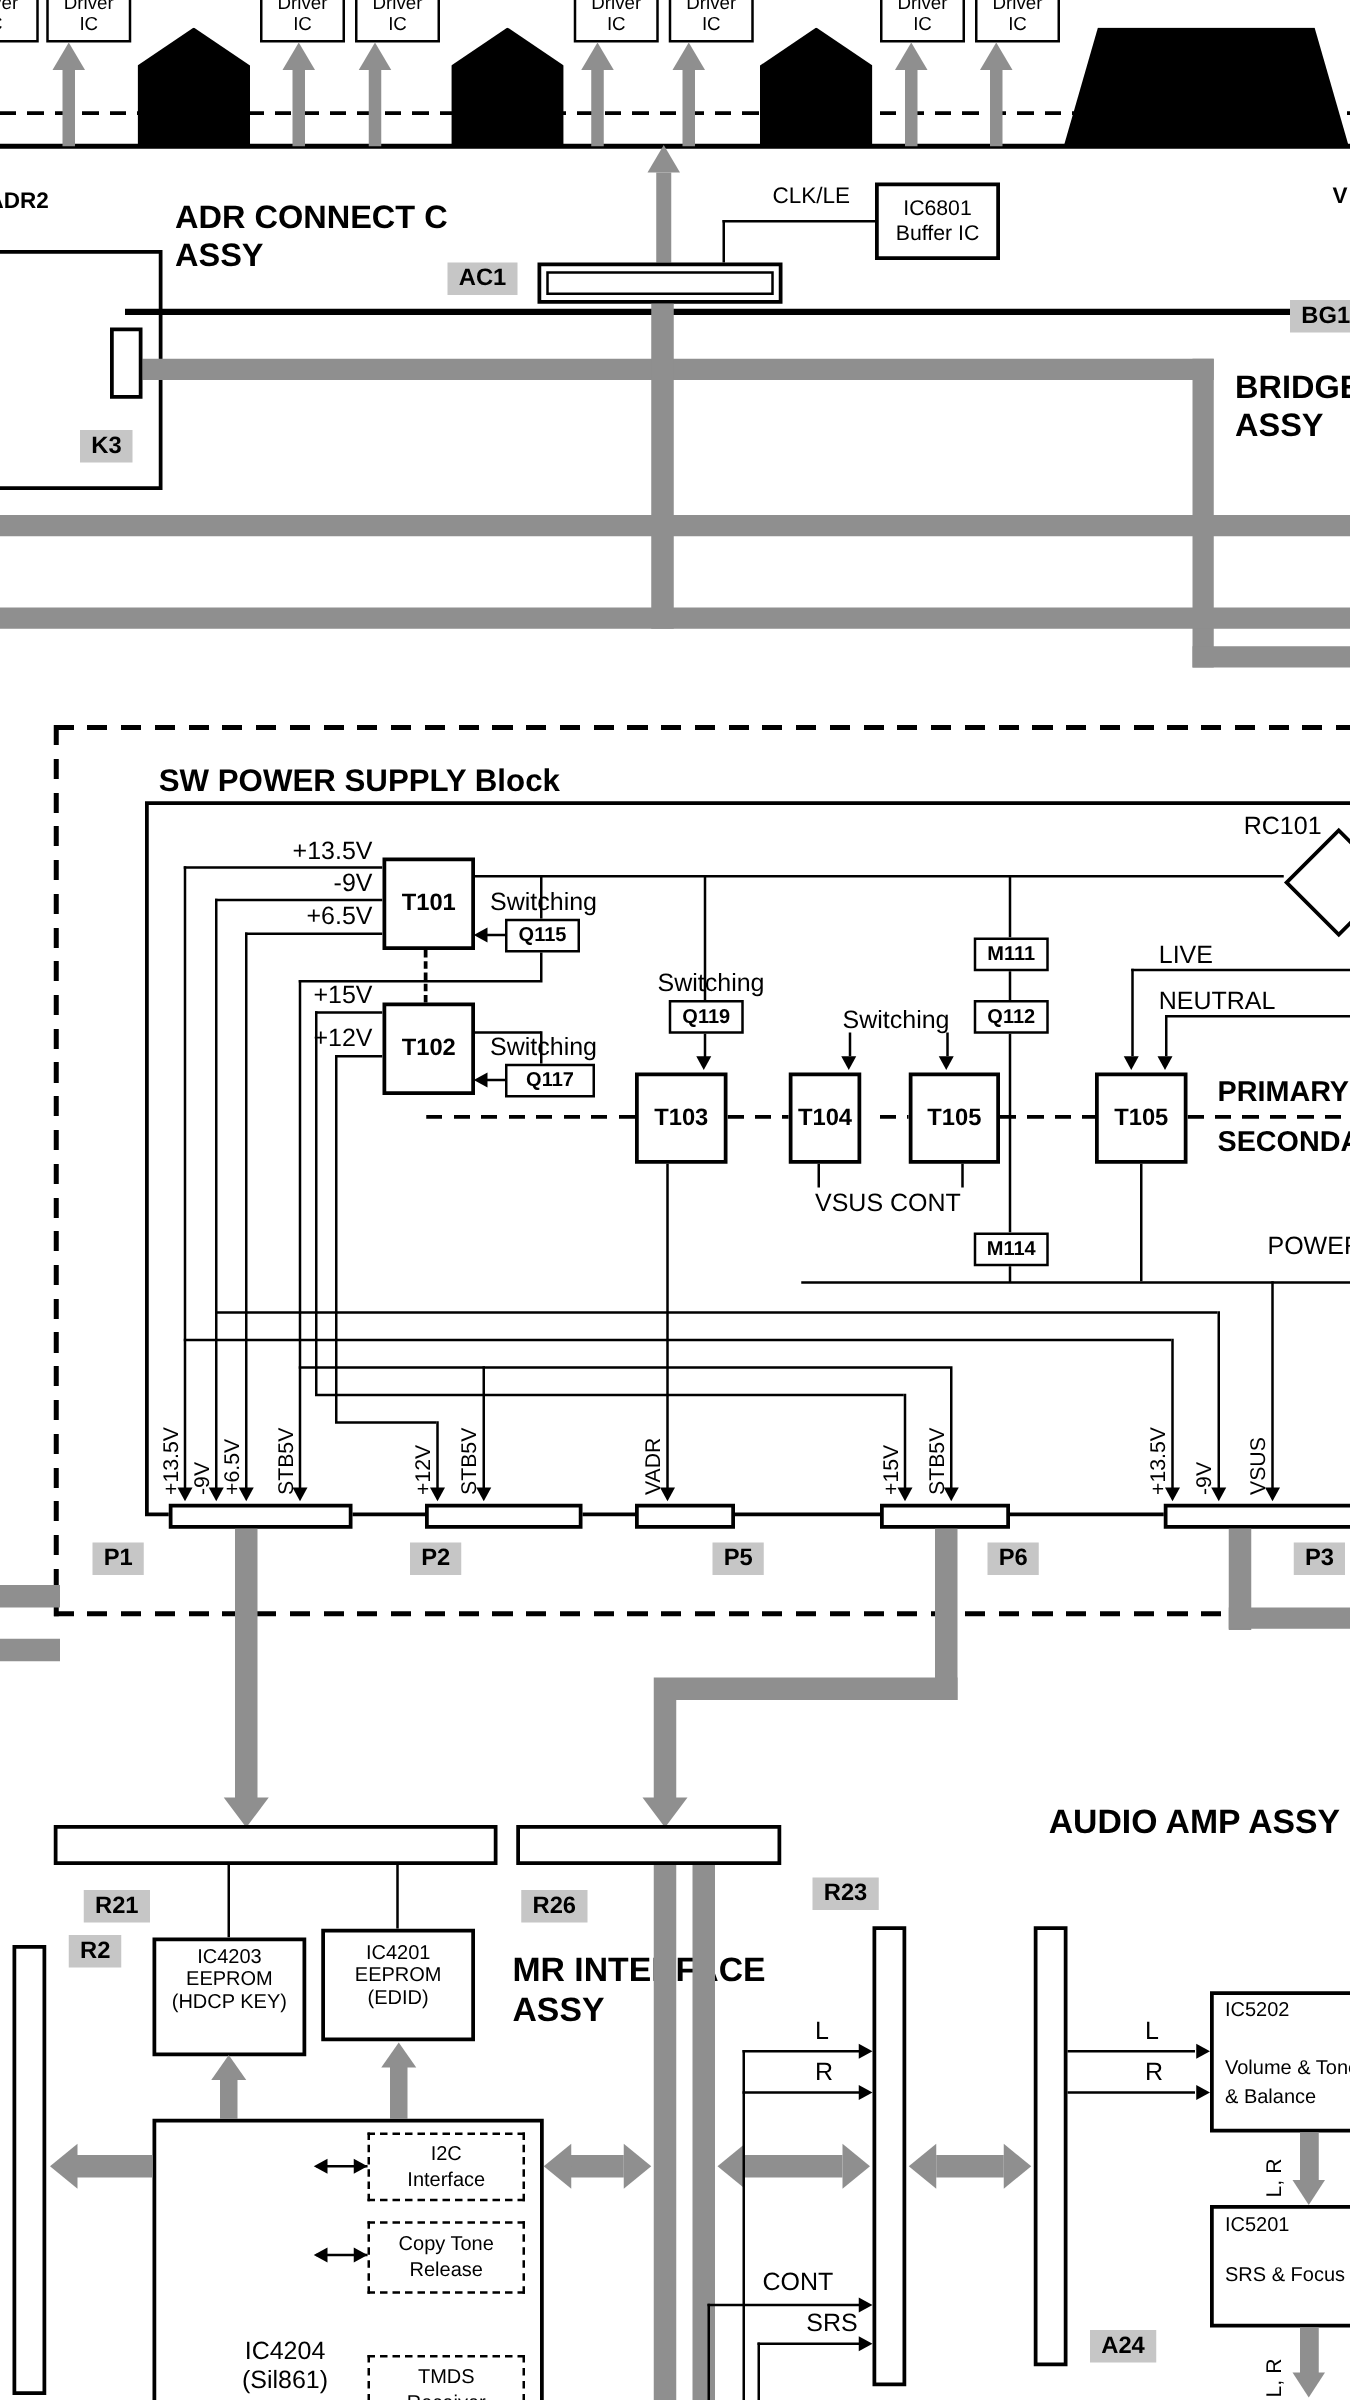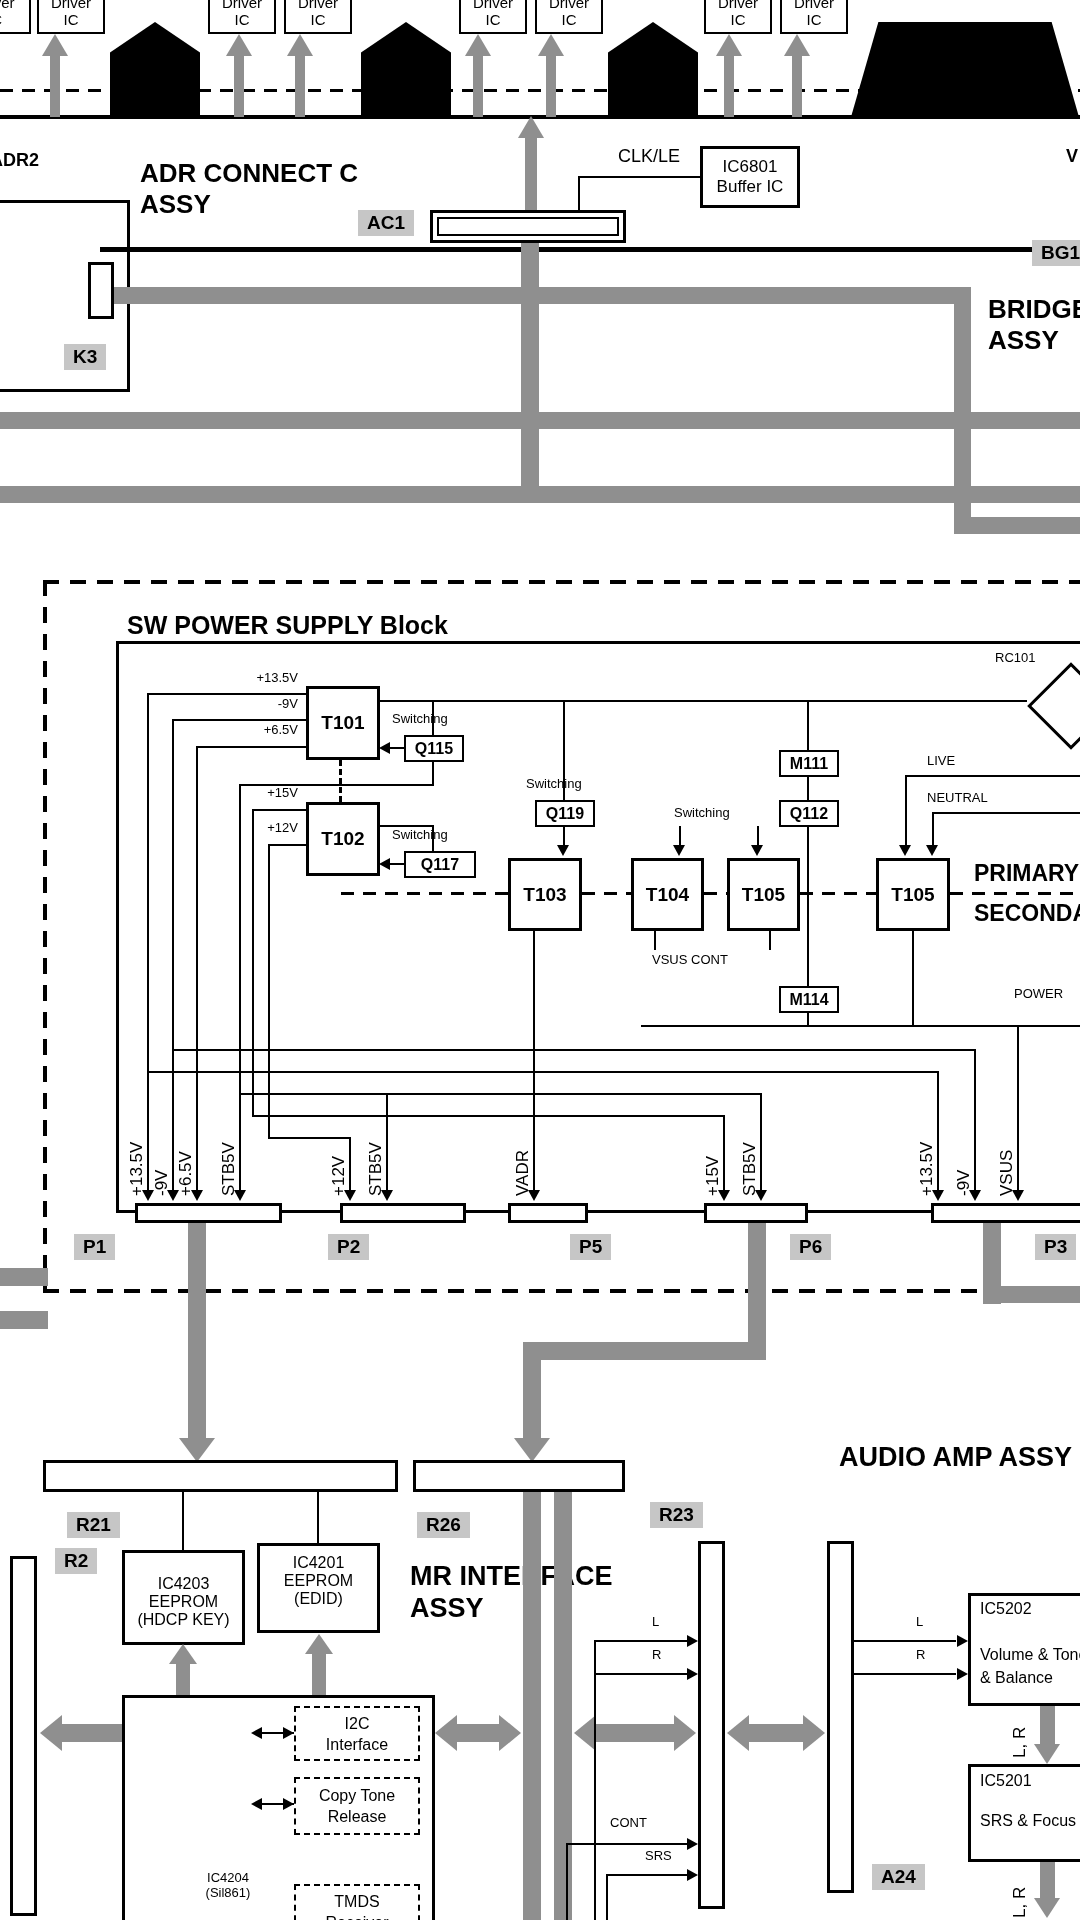--- a/index.html
+++ b/index.html
@@ -1,18 +1,18 @@
 <!DOCTYPE html>
 <html><head>
 <meta charset="utf-8">
 <style>
   *{margin:0;padding:0;box-sizing:border-box}
   body{background:#fff;font-family:"Liberation Sans",sans-serif;color:#000}
   #canvas{position:relative;width:1080px;height:1920px;overflow:hidden;background:#fff}
-  .t{position:absolute;font-size:13px;white-space:nowrap}
+  .t{position:absolute;font-size:20px;white-space:nowrap}
   .b{font-weight:bold}
   .big{position:absolute;font-size:26px;font-weight:bold;line-height:1.2;white-space:nowrap}
   .w{position:absolute;background:#000}
   .g{position:absolute;background:#8f8f8f}
   .cb{position:absolute;background:#fff;border:3px solid #000}
   .tb{position:absolute;background:#fff;border:3px solid #000;display:flex;align-items:center;justify-content:center;font-size:19px;font-weight:600}
   .qb{position:absolute;background:#fff;border:2px solid #000;font-size:16px;font-weight:bold;text-align:center;line-height:23px}
   .gl{position:absolute;background:#c6c6c6;font-size:19px;font-weight:bold;padding:2px 9px;white-space:nowrap}
   .vl{position:absolute;font-size:17px;white-space:nowrap;transform:rotate(-90deg);transform-origin:0 0}
   .dbox{position:absolute;top:-8px;height:42px;background:#fff;border:2px solid #000;text-align:center;font-size:15px;line-height:1.12;padding-top:1px}
@@ -201,21 +201,21 @@
   <div class="w" style="left:757px;top:826px;width:2px;height:19px"></div>
   <div class="aD" style="left:751px;top:845px"></div>
 
   <div class="dash-h3" style="left:341px;top:892px;width:167px"></div>
   <div class="dash-h3" style="left:582px;top:892px;width:49px"></div>
   <div class="dash-h3" style="left:704px;top:892px;width:23px"></div>
   <div class="dash-h3" style="left:800px;top:892px;width:76px"></div>
   <div class="dash-h3" style="left:950px;top:892px;width:130px"></div>
 
   <div class="tb" style="left:508px;top:858px;width:74px;height:73px">T103</div>
-  <div class="tb" style="left:631px;top:858px;width:73px;height:73px">T104</div>
+  <div class="tb" style="left:631px;top:858px;width:58px;height:73px">T104</div>
   <div class="tb" style="left:727px;top:858px;width:73px;height:73px">T105</div>
   <div class="tb" style="left:876px;top:858px;width:74px;height:73px">T105</div>
 
   <div class="t b" style="left:974px;top:860px;font-size:23px">PRIMARY</div>
   <div class="t b" style="left:974px;top:900px;font-size:23px">SECONDARY</div>
 
   <div class="w" style="left:654px;top:931px;width:2px;height:19px"></div>
   <div class="w" style="left:769px;top:931px;width:2px;height:19px"></div>
   <div class="t" style="left:652px;top:952px">VSUS CONT</div>
   <div class="qb" style="left:779px;top:986px;width:60px;height:27px">M114</div>
@@ -305,21 +305,21 @@
   <div class="gl" style="left:650px;top:1502px">R23</div>
   <div class="gl" style="left:55px;top:1548px">R2</div>
 
   <div class="w" style="left:182px;top:1492px;width:2px;height:58px"></div>
   <div class="w" style="left:317px;top:1492px;width:2px;height:51px"></div>
 
   <div class="cb" style="left:10px;top:1556px;width:27px;height:360px"></div>
   <div class="cb" style="left:698px;top:1541px;width:27px;height:368px"></div>
   <div class="cb" style="left:827px;top:1541px;width:27px;height:352px"></div>
 
-  <div class="cb" style="left:122px;top:1550px;width:123px;height:95px;text-align:center;font-size:16px;padding-top:22px">
+  <div class="cb" style="left:122px;top:1550px;width:123px;height:95px;text-align:center;font-size:16px;padding-top:4px">
       <div>IC4203</div>
       <div>EEPROM</div>
       <div>(HDCP KEY)</div>
     </div>
   <div class="cb" style="left:257px;top:1543px;width:123px;height:90px;text-align:center;font-size:16px;padding-top:8px">
       <div>IC4201</div>
       <div>EEPROM</div>
       <div>(EDID)</div>
     </div>
 

